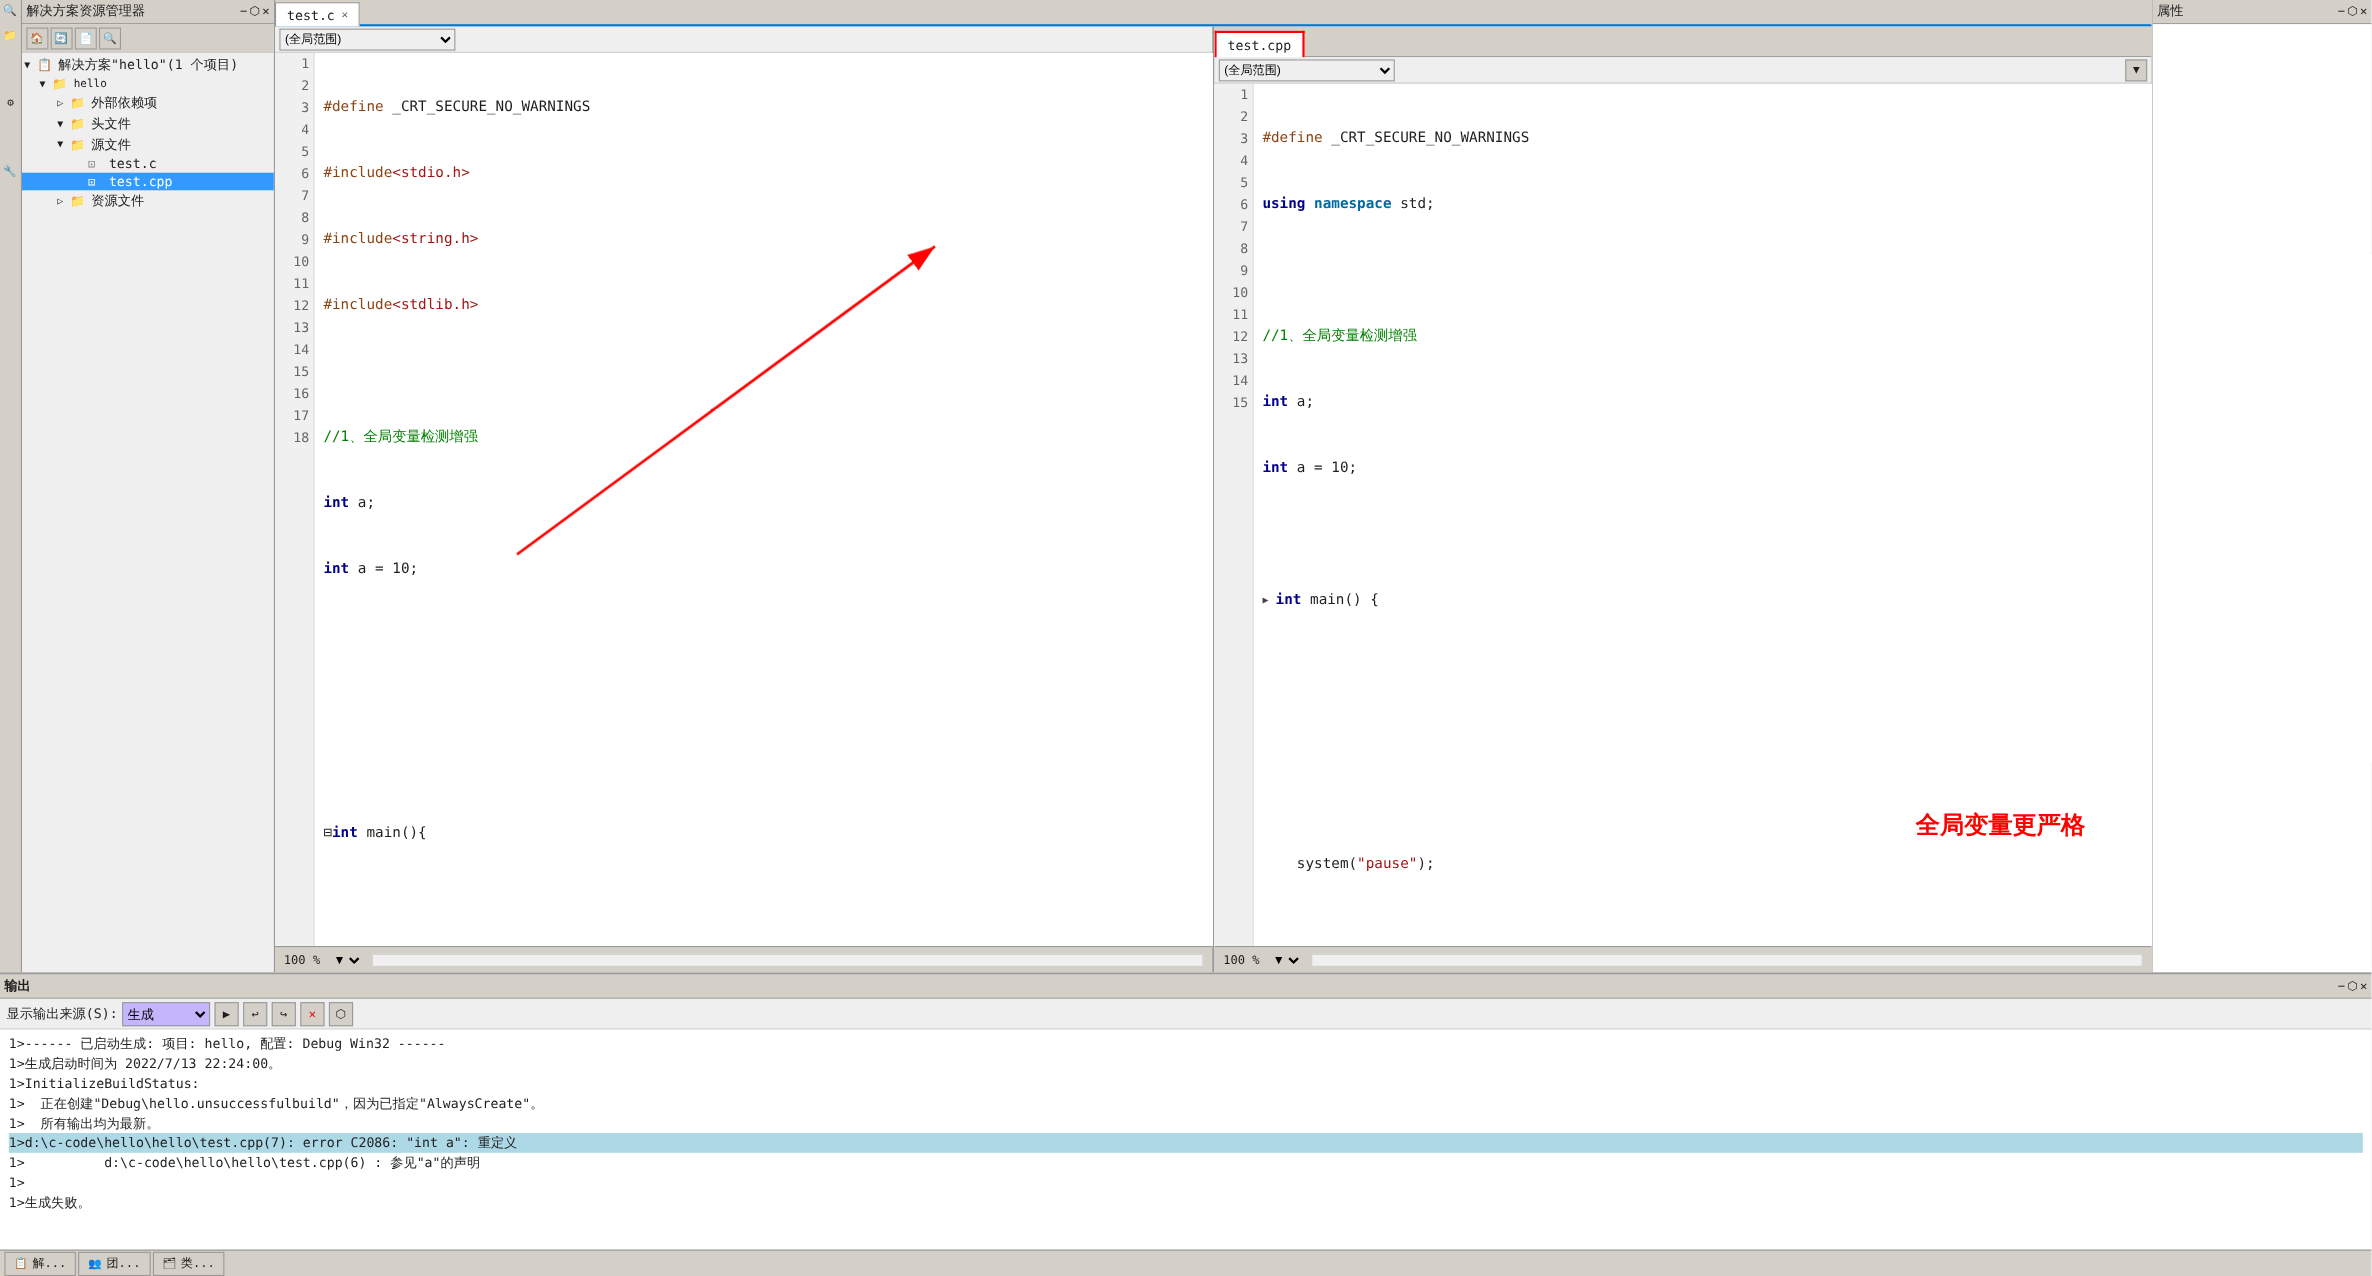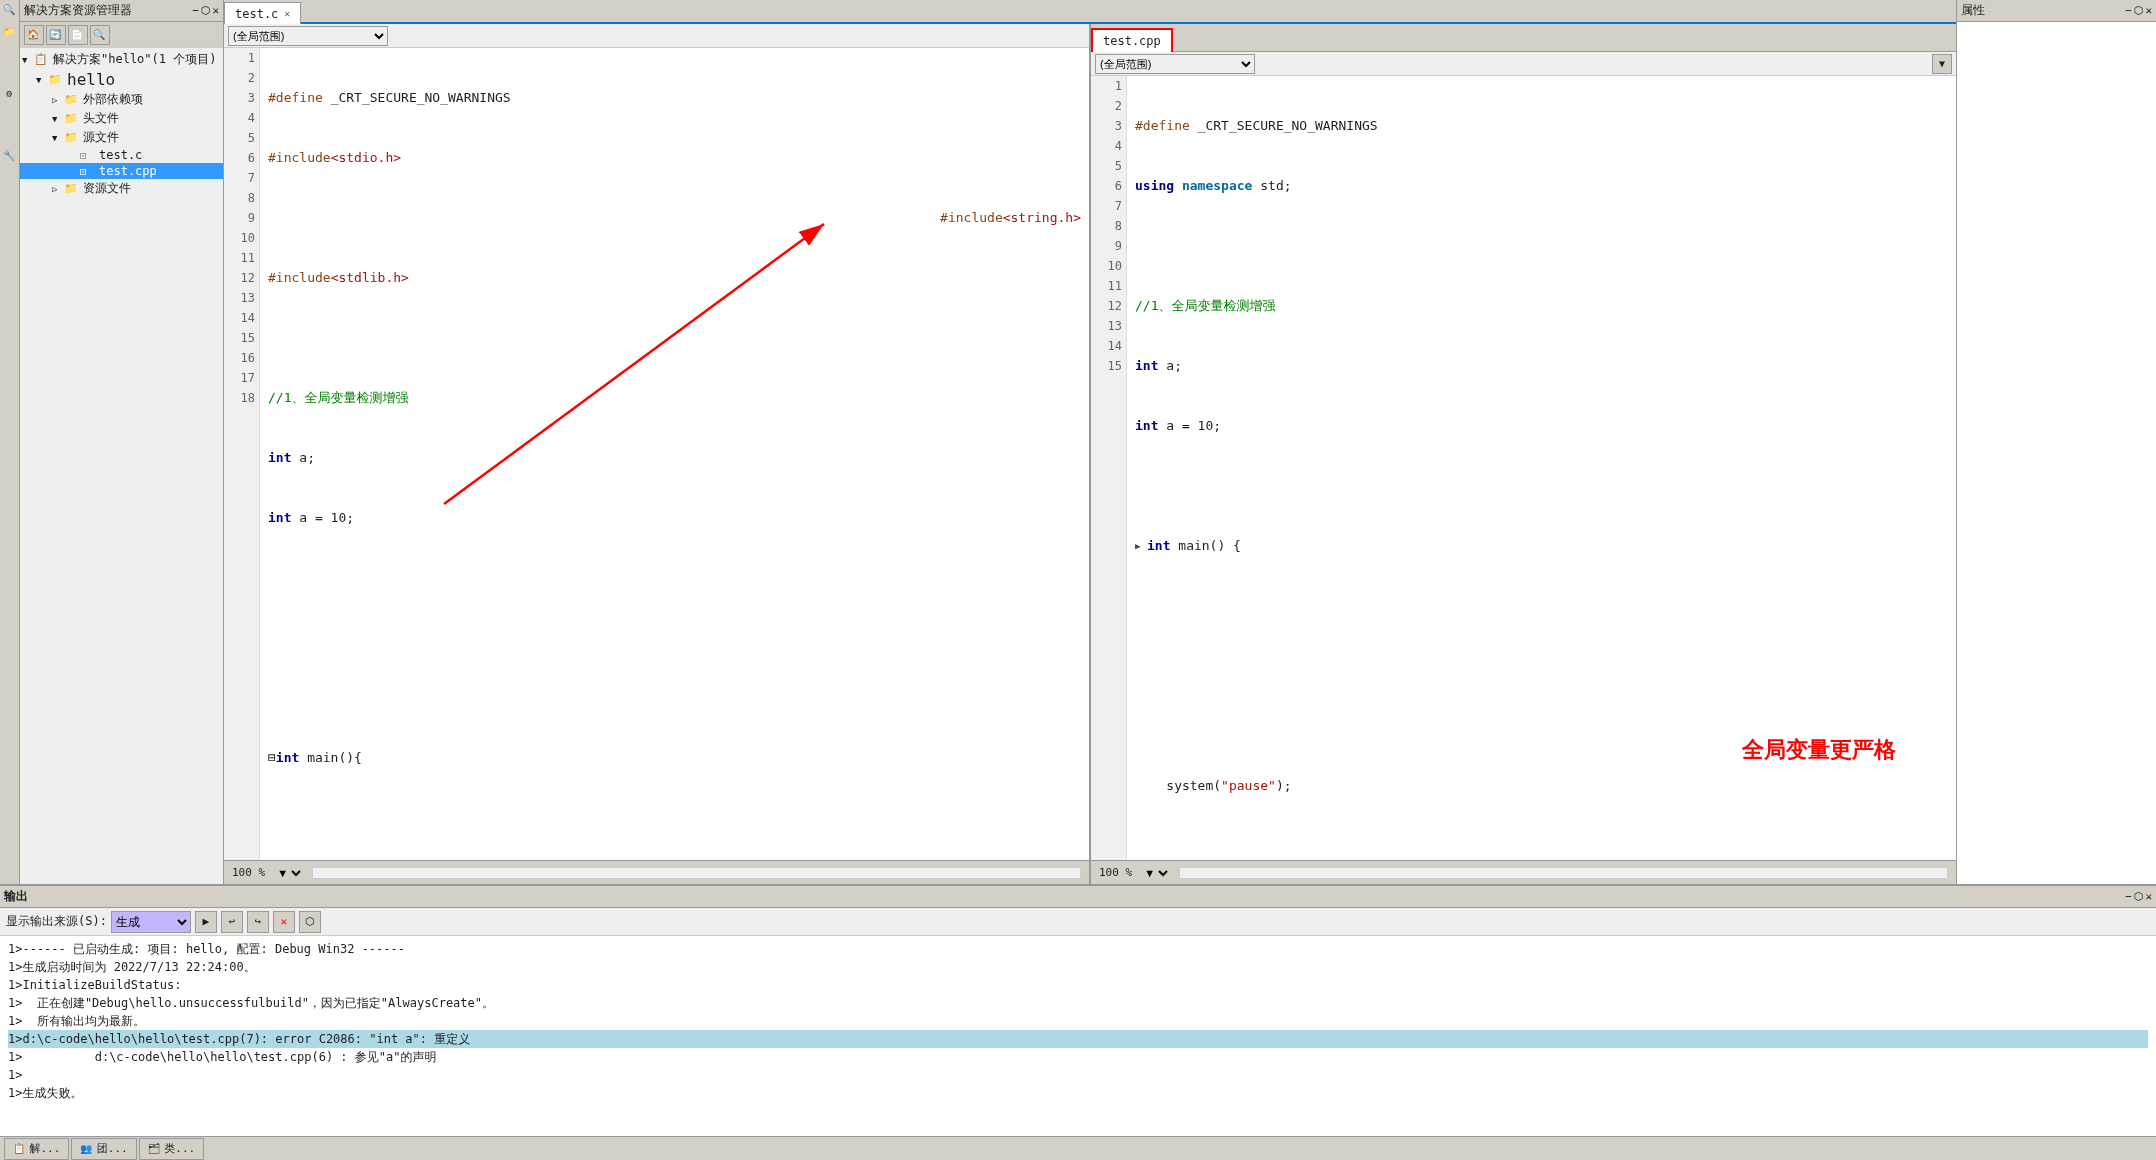--- a/index.html
+++ b/index.html
@@ -12,21 +12,21 @@
 
   <div style="display:flex; flex:1; overflow:hidden;">
 
     <div style="width:20px; background:#d4d0c8; border-right:1px solid #999; display:flex; flex-direction:column; align-items:center; padding-top:4px; gap:6px; flex-shrink:0;">
       <div style="width:16px; height:16px; font-size:10px; cursor:pointer; background:#d4d0c8; text-align:center;">🔍</div>
       <div style="width:16px; height:16px; font-size:10px; cursor:pointer; text-align:center;">📁</div>
       <div style="width:16px; height:16px; font-size:10px; cursor:pointer; text-align:center; margin-top:40px;">⚙</div>
       <div style="width:16px; height:16px; font-size:10px; cursor:pointer; text-align:center; margin-top:40px;">🔧</div>
     </div>
 
-    <div style="width:204px; background:#f0eff0; border-right:1px solid #999; display:flex; flex-direction:column; flex-shrink:0;">
+    <div style="width:230px; background:#f0eff0; border-right:1px solid #999; display:flex; flex-direction:column; flex-shrink:0;">
       <div style="height:22px; background:#d4d0c8; border-bottom:1px solid #999; display:flex; align-items:center; justify-content:space-between; padding:0 4px;">
         <span style="font-size:12px;">解决方案资源管理器</span>
         <div style="display:flex; gap:2px;">
           <span style="cursor:pointer; font-size:11px;">−</span>
           <span style="cursor:pointer; font-size:11px;">⬡</span>
           <span style="cursor:pointer; font-size:11px;">✕</span>
         </div>
       </div>
 
       <div style="height:26px; background:#d4d0c8; border-bottom:1px solid #ccc; display:flex; align-items:center; padding:0 4px; gap:2px;">
@@ -39,21 +39,21 @@
 
         <div style="display:flex;align-items:center;padding:1px 2px;cursor:pointer;">
           <span style="width:12px;font-size:9px;">▼</span>
           <span style="width:16px;margin-right:3px;font-size:11px;">📋</span>
           <span style="font-size:12px;">解决方案"hello"(1 个项目)</span>
         </div>
 
         <div style="display:flex;align-items:center;padding:1px 2px;padding-left:16px;cursor:pointer;">
           <span style="width:12px;font-size:9px;">▼</span>
           <span style="width:16px;margin-right:3px;font-size:11px;">📁</span>
-          <span style="font-size:16px;">hello</span>
+          <span style="font-size:10px;">hello</span>
         </div>
 
         <div style="display:flex;align-items:center;padding:1px 2px;padding-left:32px;cursor:pointer;">
           <span style="width:12px;font-size:9px;">▷</span>
           <span style="width:16px;margin-right:3px;font-size:11px;">📁</span>
           <span style="font-size:12px;">外部依赖项</span>
         </div>
 
         <div style="display:flex;align-items:center;padding:1px 2px;padding-left:32px;cursor:pointer;">
           <span style="width:12px;font-size:9px;">▼</span>
@@ -121,21 +121,21 @@
               <div style="height:20px;">13</div>
               <div style="height:20px;">14</div>
               <div style="height:20px;">15</div>
               <div style="height:20px;">16</div>
               <div style="height:20px;">17</div>
               <div style="height:20px;">18</div>
             </div>
             <div style="flex:1;padding:0 8px;line-height:20px;white-space:pre;font-family:'Consolas',monospace;font-size:13px;">
               <div style="height:20px;"><span style="color:#8b4513;">#define</span> <span style="color:#1e1e1e;">_CRT_SECURE_NO_WARNINGS</span></div>
               <div style="height:20px;"><span style="color:#8b4513;">#include</span><span style="color:#a31515;">&lt;stdio.h&gt;</span></div>
-              <div style="height:20px;text-align:right;"><span style="color:#8b4513;">#include</span><span style="color:#a31515;">&lt;string.h&gt;</span></div>
+              <div style="height:20px;"><span style="color:#8b4513;">#include</span><span style="color:#a31515;">&lt;string.h&gt;</span></div>
               <div style="height:20px;"><span style="color:#8b4513;">#include</span><span style="color:#a31515;">&lt;stdlib.h&gt;</span></div>
               <div style="height:20px;"></div>
               <div style="height:20px;"><span style="color:#008000;">//1、全局变量检测增强</span></div>
               <div style="height:20px;"><span style="color:#00008b;font-weight:bold;">int</span> a;</div>
               <div style="height:20px;"><span style="color:#00008b;font-weight:bold;">int</span> a = 10;</div>
               <div style="height:20px;"></div>
               <div style="height:20px;"></div>
               <div style="height:20px;"></div>
               <div style="height:20px;">⊟<span style="color:#00008b;font-weight:bold;">int</span> main(){</div>
               <div style="height:20px;"></div>

